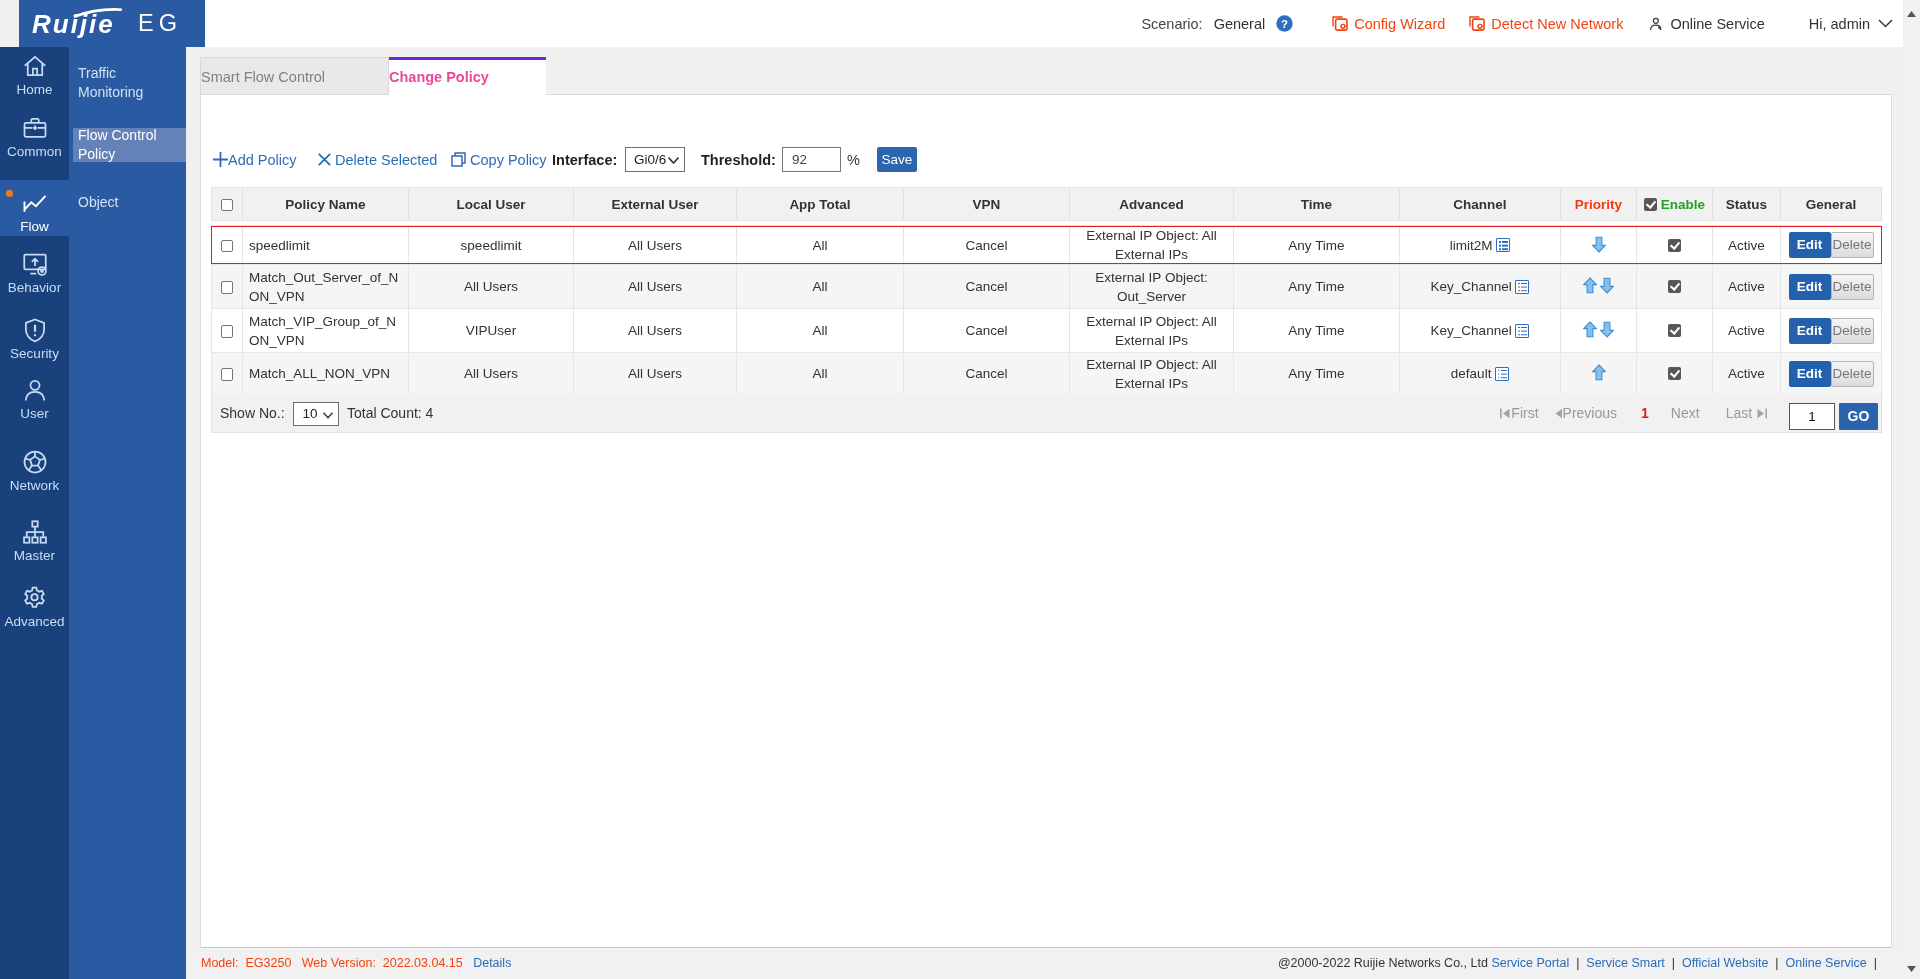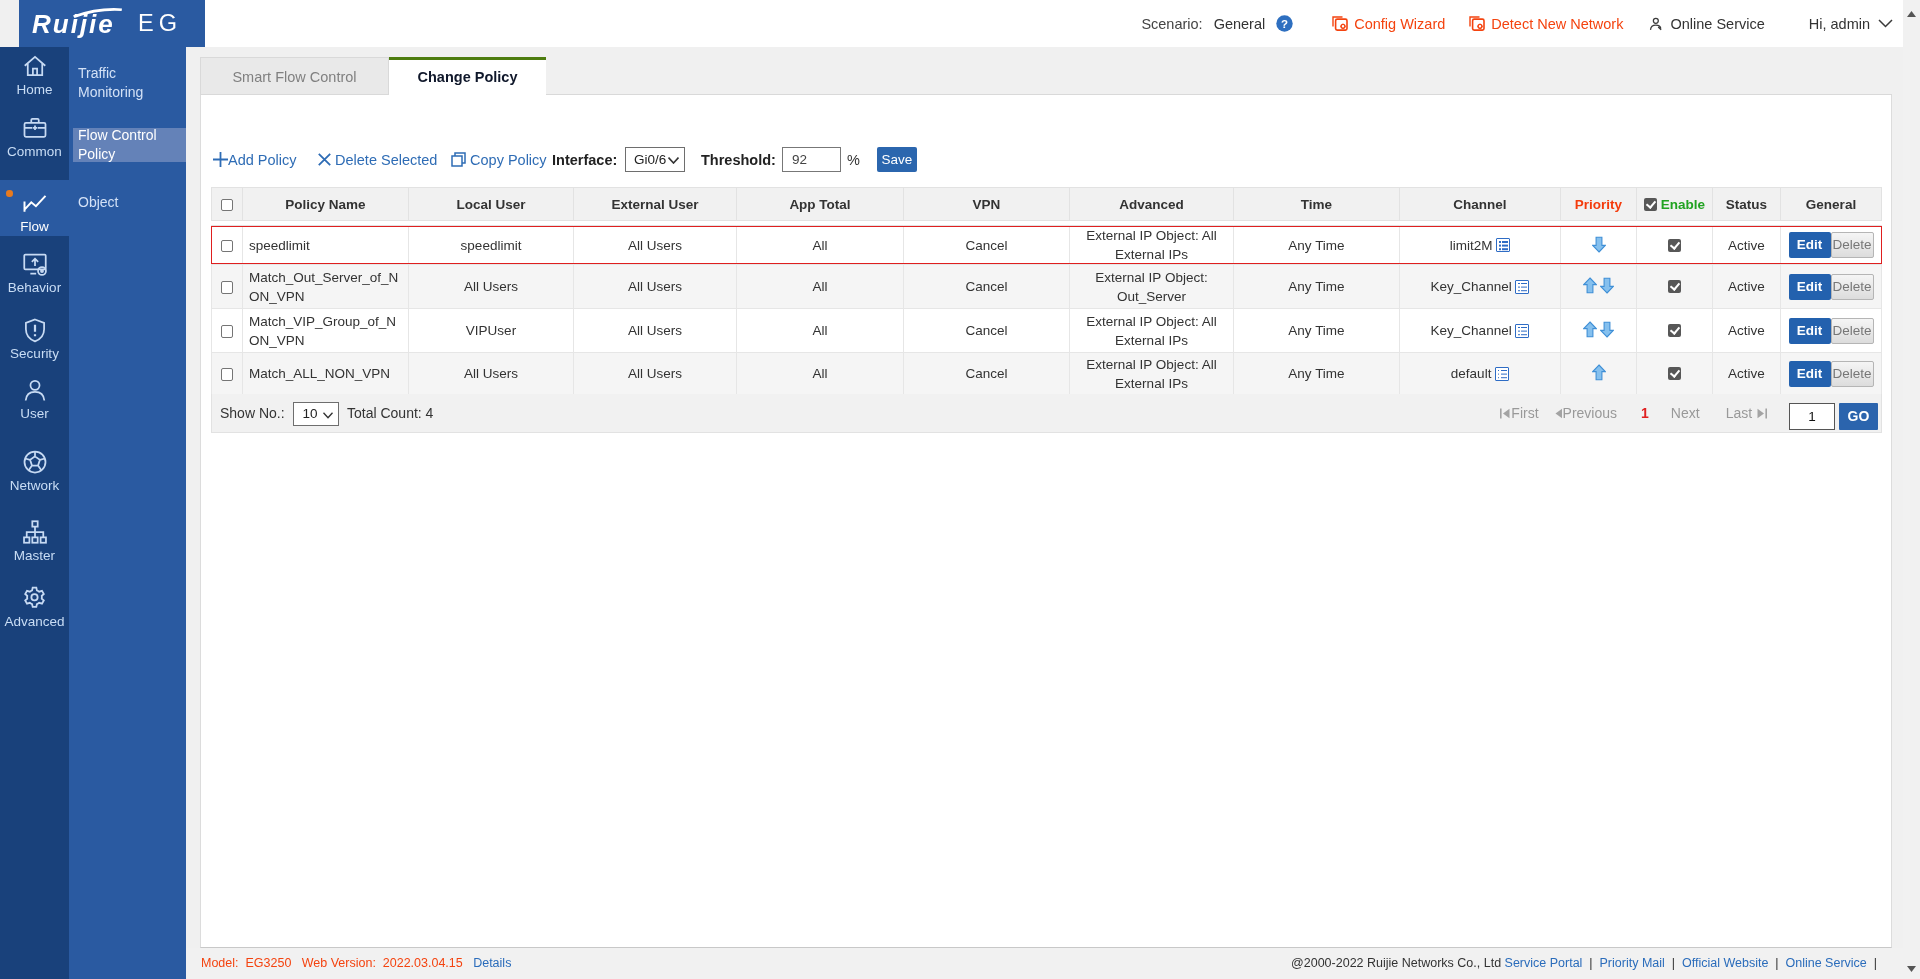--- a/index.html
+++ b/index.html
@@ -19,23 +19,23 @@
 #subsel { left:73px; top:128px; width:113px; height:34px; background:#6482b8; }
 #subsel .t { position:absolute; left:5px; top:-2px; color:#fff; font-size:14px; line-height:19px; white-space:nowrap; }
 
 
 #topband { left:186px; top:0; width:1717px; height:47px; background:#fff; }
 #topband .row { position:absolute; right:10px; top:0; height:47px; display:flex; align-items:center; font-size:14.5px; color:#333; }
 #topband .red { color:#f4430f; }
 #topband .sp { display:inline-block; }
 
 
-.tab { top:57px; height:54px; font-size:14.5px; text-align:center; }
+.tab { top:57px; height:54px; font-size:14.5px; }
 #tab1 { left:200px; width:189px; background:#e9e9e9; border:1px solid #d9d9d9; border-bottom:none; color:#808080; line-height:38px; }
-#tab2 { left:389px; width:157px; background:#fff; border-top:3px solid #4d7c0f; color:#0f172a; font-weight:bold; line-height:34px; z-index:3; }
+#tab2 { left:389px; width:157px; background:#fff; border-top:3px solid #6d28d9; color:#ec4899; font-weight:bold; line-height:34px; z-index:3; }
 #tabline { left:200px; top:94px; width:1692px; height:1px; background:#d9d9d9; z-index:1; }
 
 
 #panel { left:200px; top:95px; width:1692px; height:853px; background:#fff; border-left:1px solid #dcdcdc; border-right:1px solid #dcdcdc; border-bottom:1px solid #c8c8c8; }
 #notebox { left:10px; top:11px; width:1672px; height:25px; border:1px dashed #c8c8c8; font-size:12.5px; line-height:23px; color:#555; }
 #notebox b { color:#333; margin:0 10px 0 9px; }
 
 
 #toolbar { left:10px; top:49px; width:1672px; height:32px; }
 .tbtxt { position:absolute; top:0; height:32px; line-height:32px; font-size:14.5px; color:#2e6cb5; white-space:nowrap; }
@@ -364,21 +364,21 @@
         </svg>Previous<span style="display:inline-block;width:24px"></span><span style="color:#e02020; font-weight:bold">1</span><span style="display:inline-block;width:22px"></span>Next<span style="display:inline-block;width:26px"></span>Last <svg width="12" height="11" viewBox="0 0 12 11" style="vertical-align:-1px">
           <path d="M11 0.5 H9.4 V10.5 H11 Z M1.5 0.8 V10.2 L8 5.5 Z" fill="#a3a3a3"></path>
         </svg></div>
     <div class="abs" style="left:1577px; top:9px; width:46px; height:27px; background:#fff; border:1px solid #555; text-align:center; line-height:25px; font-size:13.5px; color:#111">1</div>
     <div class="abs" style="left:1627px; top:9px; width:39px; height:27px; background:#2b64ad; border-radius:1px; text-align:center; line-height:27px; font-size:14px; color:#fff; font-weight:bold">GO</div>
   </div>
 </div>
 
 <div class="abs" id="footer">
   <div class="l">Model:&nbsp; EG3250 &nbsp; Web Version:&nbsp; 2022.03.04.15 &nbsp; <a>Details</a></div>
-  <div class="r">@2000-2022 Ruijie Networks Co., Ltd <a>Service Portal</a> &nbsp;|&nbsp; <a>Priority Mail</a> &nbsp;|&nbsp; <a>Official Website</a> &nbsp;|&nbsp; <a>Online Service</a> &nbsp;|</div>
+  <div class="r">@2000-2022 Ruijie Networks Co., Ltd <a>Service Portal</a> &nbsp;|&nbsp; <a>Service Smart</a> &nbsp;|&nbsp; <a>Official Website</a> &nbsp;|&nbsp; <a>Online Service</a> &nbsp;|</div>
 </div>
 <div class="abs" id="sbar">
   <div class="ar" style="top:5px">
       <svg width="9" height="6">
         <path d="M4.5 0 L9 6 H0 Z" fill="#555"></path>
       </svg>
     </div>
   <div class="ar" style="top:960px">
       <svg width="9" height="6">
         <path d="M4.5 6 L9 0 H0 Z" fill="#555"></path>

